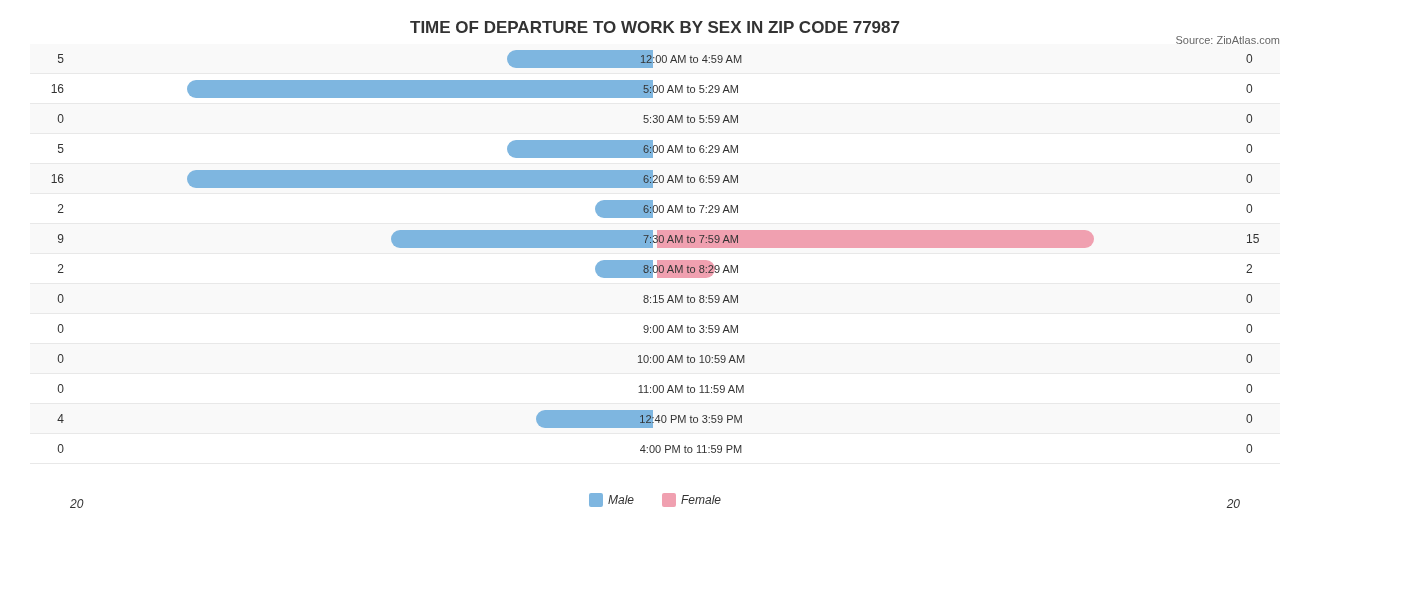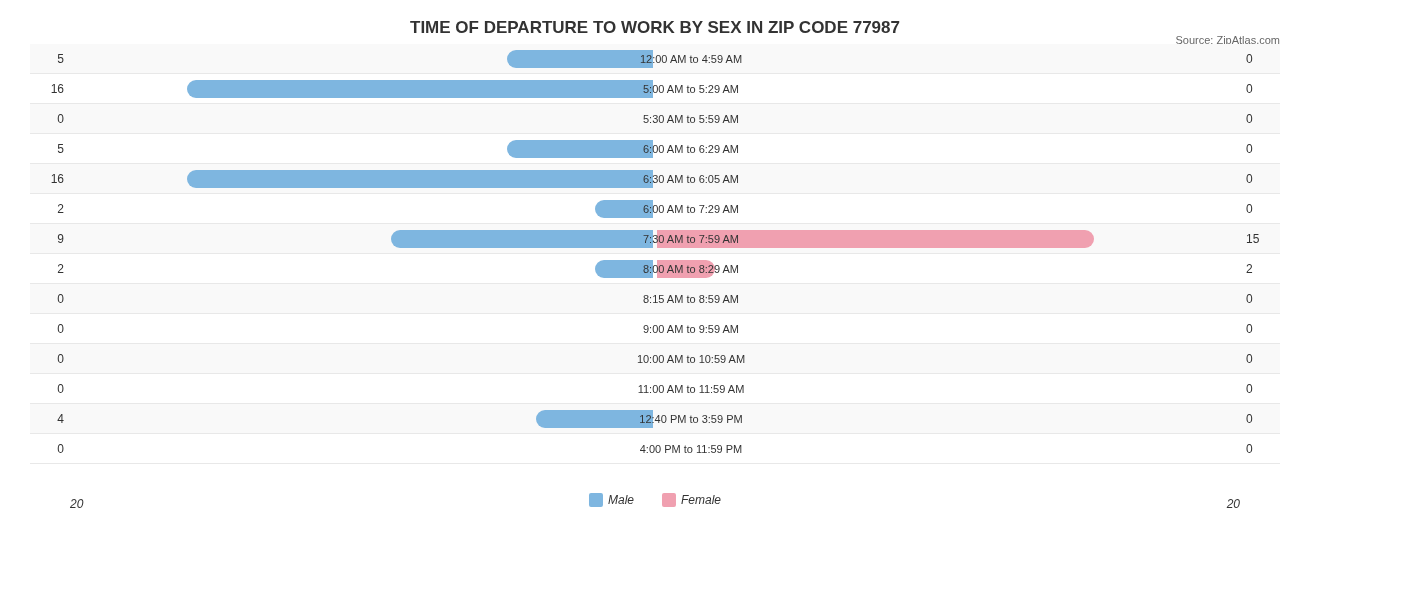--- a/index.html
+++ b/index.html
@@ -212,21 +212,21 @@
             </div>
           </div>
           <div class="right-value">0</div>
         </div>
         <div class="row">
           <div class="left-value">16</div>
           <div class="bars-section">
             <div class="left-bar-wrap">
               <div class="bar-male" style="width: 80%;"></div>
             </div>
-            <div class="label-center">6:30 AM to 6:05 AM</div>
+            <div class="label-center">6:20 AM to 6:59 AM</div>
             <div class="right-bar-wrap">
               <div class="bar-female" style="width: 0px;"></div>
             </div>
           </div>
           <div class="right-value">0</div>
         </div>
         <div class="row">
           <div class="left-value">2</div>
           <div class="bars-section">
             <div class="left-bar-wrap">
@@ -277,21 +277,21 @@
             </div>
           </div>
           <div class="right-value">0</div>
         </div>
         <div class="row">
           <div class="left-value">0</div>
           <div class="bars-section">
             <div class="left-bar-wrap">
               <div class="bar-male" style="width: 0px;"></div>
             </div>
-            <div class="label-center">9:00 AM to 9:59 AM</div>
+            <div class="label-center">9:00 AM to 3:59 AM</div>
             <div class="right-bar-wrap">
               <div class="bar-female" style="width: 0px;"></div>
             </div>
           </div>
           <div class="right-value">0</div>
         </div>
         <div class="row">
           <div class="left-value">0</div>
           <div class="bars-section">
             <div class="left-bar-wrap">

